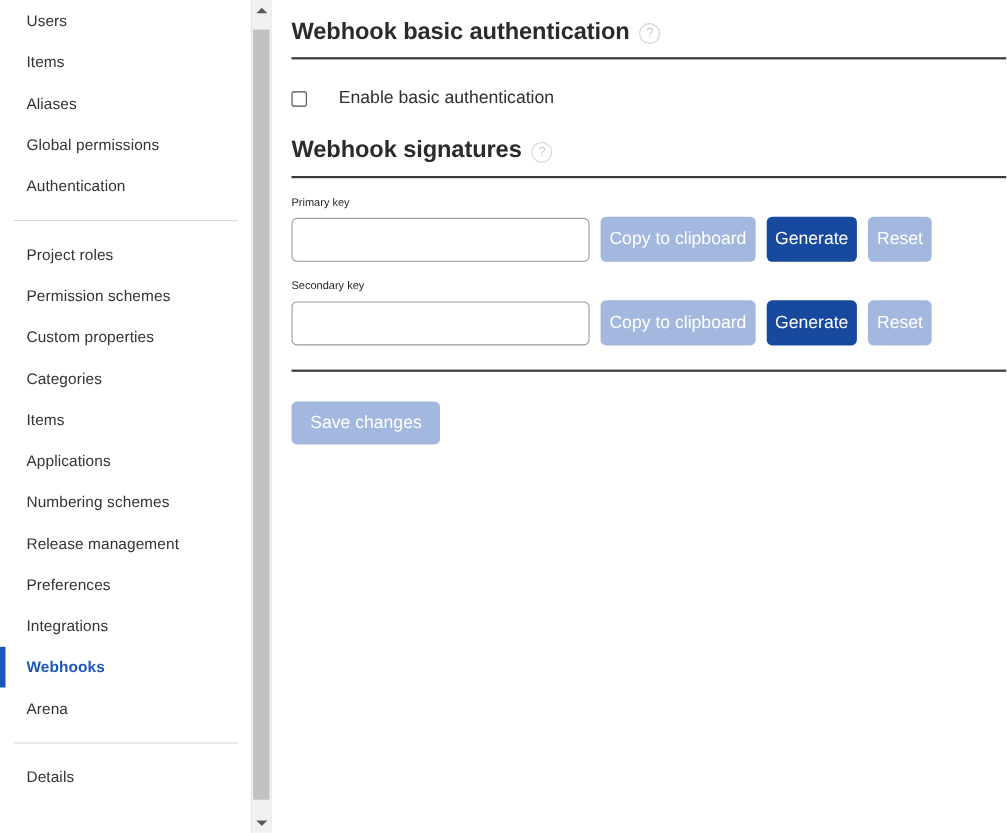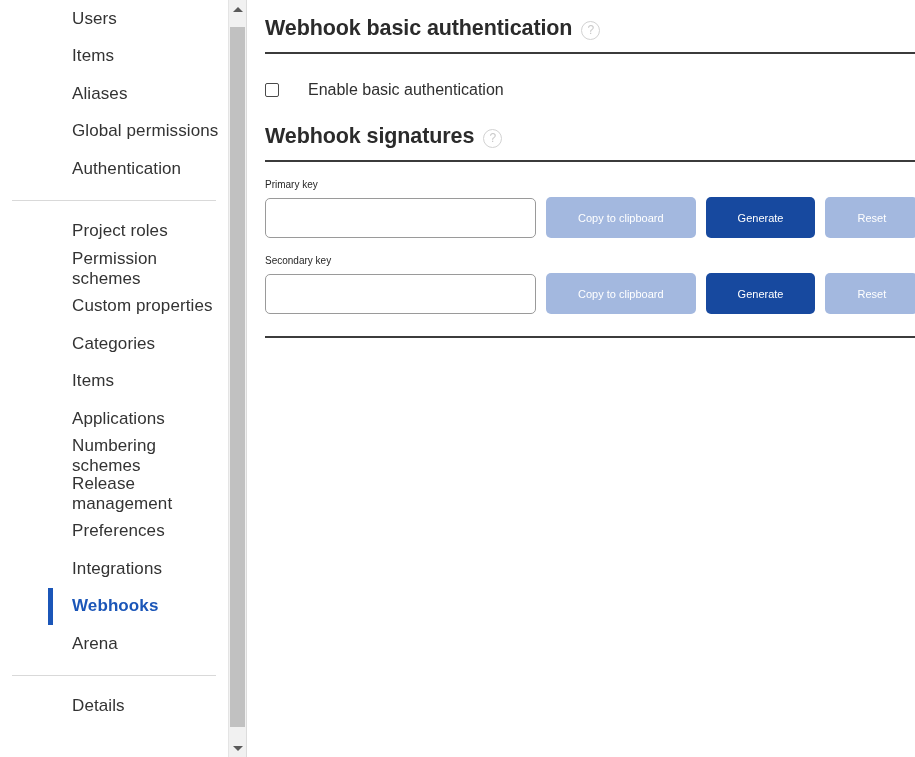--- a/index.html
+++ b/index.html
@@ -34,26 +34,25 @@
     height: 757px;
     overflow: hidden;
     padding: 0;
   }
   .nav-item {
     position: relative;
     height: 37.5px;
     display: flex;
     align-items: center;
     padding-left: 24px;
-    font-size: 17px;
+    font-size: 14px;
     color: #333333;
     letter-spacing: 0.1px;
     cursor: pointer;
     background: transparent;
-    margin-left: 48px;
   }
   .nav-item.active {
     color: #1b56b8;
     font-weight: bold;
   }
   .nav-item.active .active-bar {
     position: absolute;
     left: 0; top: 0;
     width: 5px;
     height: 37.5px;
@@ -184,24 +183,24 @@
     padding: 0 10px;
     color: #222;
     outline: none;
     font-family: "Liberation Sans", sans-serif;
   }
   .btn {
     height: 41px;
     border: none;
     border-radius: 5px;
     color: #ffffff;
-    font-size: 11px;
+    font-size: 16px;
     font-family: "Liberation Sans", sans-serif;
     cursor: pointer;
-    padding: 0 32px;
+    padding: 0 8px;
     white-space: nowrap;
   }
   .btn-muted { background: #a3b8df; }
   .btn-primary { background: #17499f; font-weight: normal; }
 
   .thin-rule {
     border: none;
     border-top: 2px solid #3c3c3c;
     margin: 22px 0 0 0;
     height: 0;
@@ -333,16 +332,19 @@
     <div class="field-label">Secondary key</div>
     <div class="field-row">
       <input class="key-input" type="text" value="" style="">
       <button class="btn btn-muted">Copy to clipboard</button>
       <button class="btn btn-primary">Generate</button>
       <button class="btn btn-muted">Reset</button>
     </div>
 
     <hr class="thin-rule">
 
+    <div class="save-wrap">
+      <button class="btn-save">Save changes</button>
+    </div>
 
   </div>
 
 </div>
 
 </body></html>

